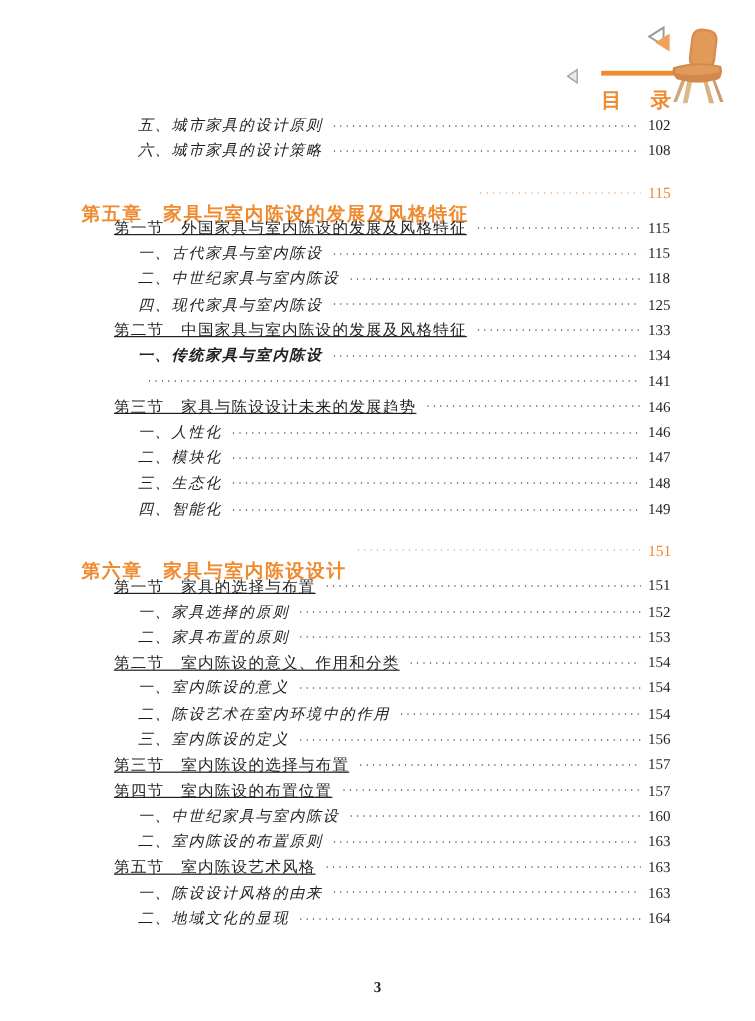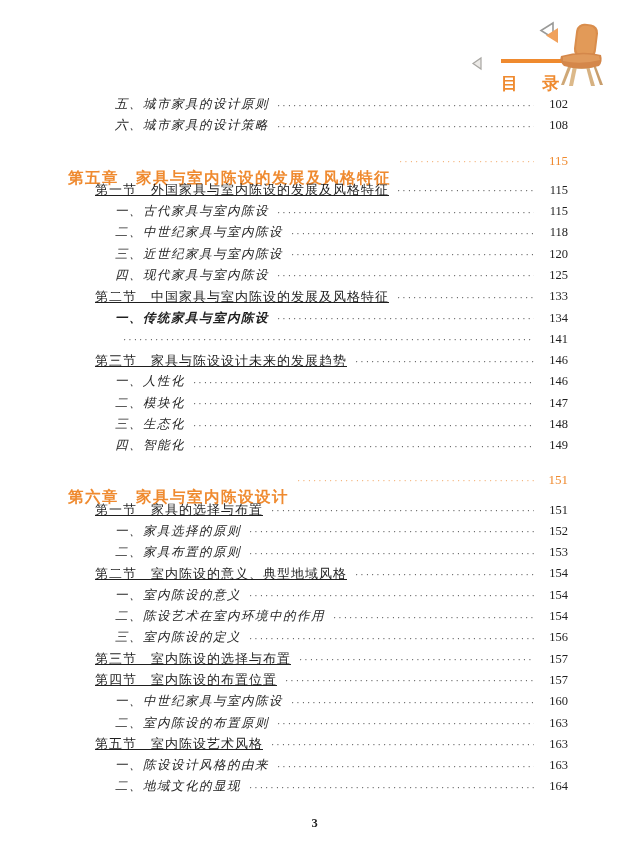--- a/index.html
+++ b/index.html
@@ -26,21 +26,21 @@
   
   .toc{position:absolute;left:68px;top:94px;width:500px;}
   .row{display:flex;align-items:center;height:21.3px;}
   .row .t{white-space:nowrap;}
   .leader{
     flex:1;overflow:hidden;white-space:nowrap;margin:0 6px 0 8px;
     font-size:10px;letter-spacing:2px;color:#4a4a4a;line-height:1;
     transform:translateY(1px);
   }
   .leader::after{content:"··············································································································································································································································";}
-  .pg{min-width:28px;text-align:right;font-size:12.5px;white-space:nowrap;}
+  .pg{min-width:28px;text-align:left;font-size:12.5px;white-space:nowrap;}
 
   .level-chapter{margin-top:12px;margin-bottom:7px;height:24px;}
   .level-chapter .t{
     font-family:"Liberation Sans","DejaVu Sans",sans-serif;
     font-weight:bold;font-size:15.5px;letter-spacing:1.5px;color:#EF8A2F;margin-top:35px;
   }
   .level-chapter .leader{color:#F2A765;}
   .level-chapter .pg{color:#EF8A2F;font-size:13px;}
 
   .level-section{padding-left:27px;}
@@ -112,25 +112,20 @@
         <span class="t">一、古代家具与室内陈设</span>
         <span class="leader"></span>
         <span class="pg">115</span>
       </div>
       <div class="row level-sub">
         <span class="t">二、中世纪家具与室内陈设</span>
         <span class="leader"></span>
         <span class="pg">118</span>
       </div>
       <div class="row level-sub">
-        <span class="t">三、近世纪家具与室内陈设</span>
-        <span class="leader"></span>
-        <span class="pg">120</span>
-      </div>
-      <div class="row level-sub">
         <span class="t">四、现代家具与室内陈设</span>
         <span class="leader"></span>
         <span class="pg">125</span>
       </div>
       <div class="row level-section">
         <span class="t">第二节　中国家具与室内陈设的发展及风格特征</span>
         <span class="leader"></span>
         <span class="pg">133</span>
       </div>
       <div class="row level-sub bold">
@@ -181,21 +176,21 @@
         <span class="t">一、家具选择的原则</span>
         <span class="leader"></span>
         <span class="pg">152</span>
       </div>
       <div class="row level-sub">
         <span class="t">二、家具布置的原则</span>
         <span class="leader"></span>
         <span class="pg">153</span>
       </div>
       <div class="row level-section">
-        <span class="t">第二节　室内陈设的意义、典型地域风格</span>
+        <span class="t">第二节　室内陈设的意义、作用和分类</span>
         <span class="leader"></span>
         <span class="pg">154</span>
       </div>
       <div class="row level-sub">
         <span class="t">一、室内陈设的意义</span>
         <span class="leader"></span>
         <span class="pg">154</span>
       </div>
       <div class="row level-sub">
         <span class="t">二、陈设艺术在室内环境中的作用</span>

